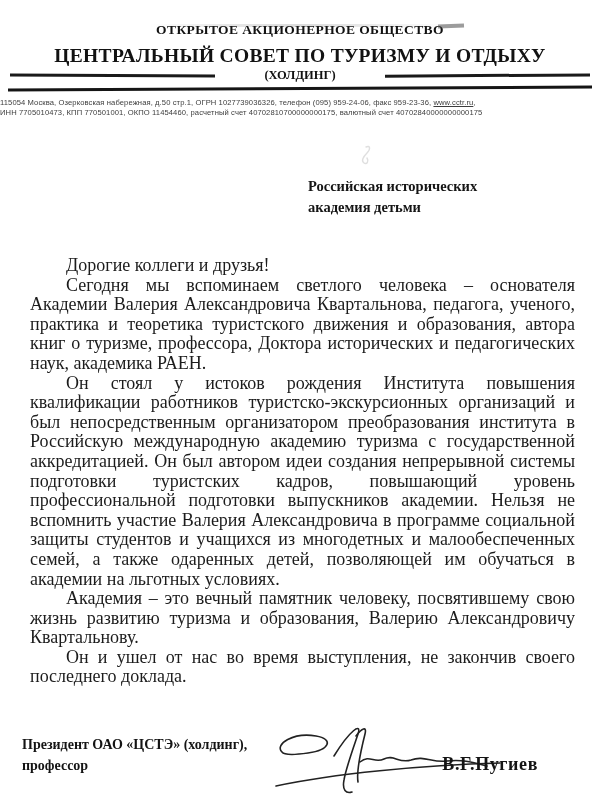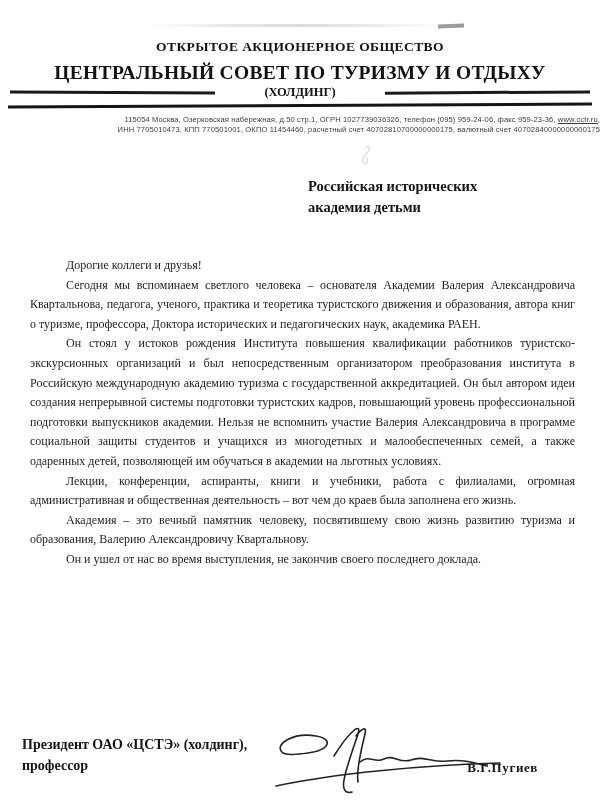--- a/index.html
+++ b/index.html
@@ -19,63 +19,63 @@
     background:linear-gradient(to right, transparent, rgba(60,60,60,.12), rgba(60,60,60,.18), rgba(60,60,60,.10), transparent);
     filter:blur(.4px);
   }
   .scan-dash {
     position:absolute; left:438px; top:24px; width:26px; height:4px;
     background:#4a4a4a; opacity:.55; transform:rotate(-2deg);
   }
 
   
   .header { text-align:center; padding-top:22px; font-weight:bold; color:#121212; }
-  .header-line1 { font-size:13.5px; letter-spacing:.4px;margin-top:17px; }
+  .header-line1 { font-size:13.5px; letter-spacing:.4px; }
   .header-line2 { font-size:19.5px; letter-spacing:.3px; margin-top:7px; }
   .holding-row { display:flex; align-items:center; margin:1px 10px 0 10px;gap:39px; }
   .holding-row .rule { flex:1; height:2.5px; background:#1a1a1a; }
   .holding-row .rule.left { transform:rotate(.25deg); }
   .holding-row .rule.right { transform:rotate(-.35deg); }
   .holding-label { font-size:12.5px; padding:0 10px; white-space:nowrap; }
   .full-rule { height:3px; background:#151515; margin:4px 8px 0 8px; transform:rotate(-.3deg); }
 
   
   .requisites {
-    margin-top:8px; text-align:right;
+    margin-top:8px; text-align:left;
     font-family:"Liberation Sans", sans-serif;
     font-size:7.6px; line-height:9.8px; color:#3c3c3c;
     letter-spacing:.1px;
   }
   .website { text-decoration:underline; }
 
   
   .handwritten-mark { position:absolute; left:352px; top:144px; opacity:.45; }
   .addressee {
     position:absolute; left:308px; top:176px;
     font-weight:bold; font-size:14.5px; line-height:21px; color:#151515;
   }
 
   
   .letter-body {
     position:absolute; left:30px; width:545px; top:256px;
-    font-size:12px; line-height:19.6px; text-align:justify;
+    font-size:18px; line-height:19.6px; text-align:justify;
     color:#1c1c1c;
   }
   .letter-body p { margin:0; text-indent:36px; }
   .salutation { text-align:left; margin-bottom:19px; }
 
   
   .signature-block {
     position:absolute; left:22px; top:734px; width:552px; height:60px;
     font-weight:bold; font-size:14px; color:#141414;
   }
   .sig-position { line-height:21px; width:270px; }
   .sig-svg { position:absolute; left:250px; top:-12px; }
   .sig-svg path { fill:none; stroke:#222; stroke-width:1.6; stroke-linecap:round; }
-  .sig-name { position:absolute; right:36px; top:26px; font-size:13px; letter-spacing:.6px; }
+  .sig-name { position:absolute; right:36px; top:20px; font-size:18px; letter-spacing:.6px; }
 </style>
 </head>
 <body>
 
 <div class="page">
 
   <div class="scan-smudge"></div>
   <div class="scan-dash"></div>
 
   <div class="header">
@@ -100,21 +100,20 @@
 
   <div class="addressee">
     <div>Российская исторических</div>
     <div>академия детьми</div>
   </div>
 
   <div class="letter-body">
     <p class="salutation">Дорогие коллеги и друзья!</p>
     <p>Сегодня мы вспоминаем светлого человека – основателя Академии Валерия Александровича Квартальнова, педагога, ученого, практика и теоретика туристского движения и образования, автора книг о туризме, профессора, Доктора исторических и педагогических наук, академика РАЕН.</p>
     <p>Он стоял у истоков рождения Института повышения квалификации работников туристско-экскурсионных организаций и был непосредственным организатором преобразования института в Российскую международную академию туризма с государственной аккредитацией. Он был автором идеи создания непрерывной системы подготовки туристских кадров, повышающий уровень профессиональной подготовки выпускников академии. Нельзя не вспомнить участие Валерия Александровича в программе социальной защиты студентов и учащихся из многодетных и малообеспеченных семей, а также одаренных детей, позволяющей им обучаться в академии на льготных условиях.</p>
-    <p>Лекции, конференции, аспиранты, книги и учебники, работа с филиалами, огромная административная и общественная деятельность – вот чем до краев была заполнена его жизнь.</p>
     <p>Академия – это вечный памятник человеку, посвятившему свою жизнь развитию туризма и образования, Валерию Александровичу Квартальнову.</p>
     <p>Он и ушел от нас во время выступления, не закончив своего последнего доклада.</p>
   </div>
 
   <div class="signature-block">
     <div class="sig-position">
       <div>Президент ОАО «ЦСТЭ» (холдинг),</div>
       <div>профессор</div>
     </div>
     <svg class="sig-svg" width="235" height="75" viewBox="0 0 235 75">

